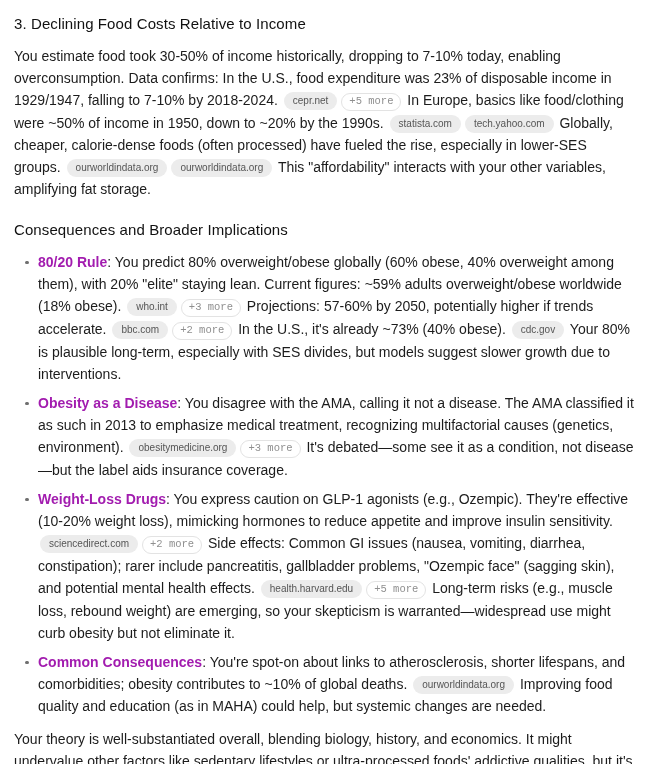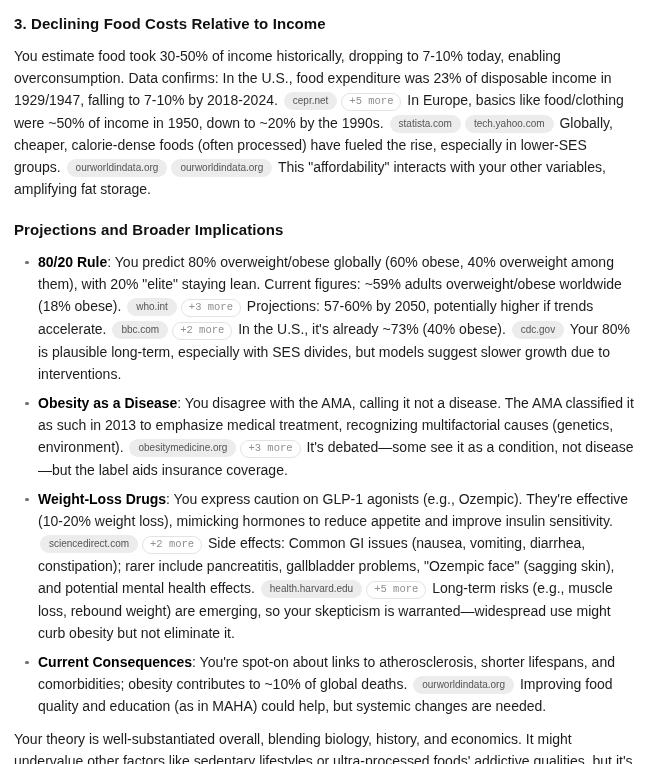--- a/index.html
+++ b/index.html
@@ -11,21 +11,21 @@
     overflow: hidden;
     font-family: "Liberation Sans", "DejaVu Sans", sans-serif;
     font-size: 14px;
     line-height: 22px;
     color: #1c1c1c;
     -webkit-font-smoothing: antialiased;
   }
   .msg h3 {
     font-size: 15px;
     line-height: 20px;
-    font-weight: 700;
+    font-weight: 400;
     color: #111111;
     margin: 20px 0 11px 0;
     letter-spacing: 0.1px;
   }
   .msg h3:first-child { margin-top: 2px; }
   .msg p { margin: 11px 0; }
   .msg ul {
     list-style: none;
     margin: 11px 0;
     padding-left: 24px;
@@ -37,21 +37,21 @@
   .msg li::before {
     content: "";
     position: absolute;
     left: -13px;
     top: 9.5px;
     width: 3.5px;
     height: 3.5px;
     border-radius: 50%;
     background: #6f6f6f;
   }
-  .msg strong { font-weight: 700; color: #000000; }
+  .msg strong { font-weight: 700; color: #a21caf; }
   .pill {
     display: inline-block;
     vertical-align: baseline;
     position: relative;
     top: -1px;
     background: var(--pill-bg, #ececec);
     color: var(--pill-text, #555555);
     font-size: 10px;
     line-height: 15px;
     padding: 1px 9px 2px 9px;
@@ -68,21 +68,21 @@
     padding: 0 7px 1px 7px;
     font-family: Liberation Mono, monospace;
   }
 </style>
 </head>
 <body style="background: rgb(255, 255, 255); color: rgb(28, 28, 28); --pill-bg: #ececec; --pill-text: #555555; --more-bg: #ffffff; --more-border: #e3e3e3; --more-text: #8f8f8f;">
 
 <div class="msg">
     <h3>3. Declining Food Costs Relative to Income</h3>
     <p><span>You estimate food took 30-50% of income historically, dropping to 7-10% today, enabling overconsumption. Data confirms: In the U.S., food expenditure was 23% of disposable income in 1929/1947, falling to 7-10% by 2018-2024. </span><span class="pill">cepr.net</span><span class="pill more">+5 more</span><span> In Europe, basics like food/clothing were ~50% of income in 1950, down to ~20% by the 1990s. </span><span class="pill">statista.com</span><span class="pill">tech.yahoo.com</span><span> Globally, cheaper, calorie-dense foods (often processed) have fueled the rise, especially in lower-SES groups. </span><span class="pill">ourworldindata.org</span><span class="pill">ourworldindata.org</span><span> This "affordability" interacts with your other variables, amplifying fat storage.</span></p>
-    <h3>Projections and Broader Implications</h3>
+    <h3>Consequences and Broader Implications</h3>
     <ul>
       <li><strong>80/20 Rule</strong><span>: You predict 80% overweight/obese globally (60% obese, 40% overweight among them), with 20% "elite" staying lean. Current figures: ~59% adults overweight/obese worldwide (18% obese). </span><span class="pill">who.int</span><span class="pill more">+3 more</span><span> Projections: 57-60% by 2050, potentially higher if trends accelerate. </span><span class="pill">bbc.com</span><span class="pill more">+2 more</span><span> In the U.S., it's already ~73% (40% obese). </span><span class="pill">cdc.gov</span><span> Your 80% is plausible long-term, especially with SES divides, but models suggest slower growth due to interventions.</span></li>
       <li><strong>Obesity as a Disease</strong><span>: You disagree with the AMA, calling it not a disease. The AMA classified it as such in 2013 to emphasize medical treatment, recognizing multifactorial causes (genetics, environment). </span><span class="pill">obesitymedicine.org</span><span class="pill more">+3 more</span><span> It's debated—some see it as a condition, not disease—but the label aids insurance coverage.</span></li>
       <li><strong>Weight-Loss Drugs</strong><span>: You express caution on GLP-1 agonists (e.g., Ozempic). They're effective (10-20% weight loss), mimicking hormones to reduce appetite and improve insulin sensitivity. </span><span class="pill">sciencedirect.com</span><span class="pill more">+2 more</span><span> Side effects: Common GI issues (nausea, vomiting, diarrhea, constipation); rarer include pancreatitis, gallbladder problems, "Ozempic face" (sagging skin), and potential mental health effects. </span><span class="pill">health.harvard.edu</span><span class="pill more">+5 more</span><span> Long-term risks (e.g., muscle loss, rebound weight) are emerging, so your skepticism is warranted—widespread use might curb obesity but not eliminate it.</span></li>
-      <li><strong>Current Consequences</strong><span>: You're spot-on about links to atherosclerosis, shorter lifespans, and comorbidities; obesity contributes to ~10% of global deaths. </span><span class="pill">ourworldindata.org</span><span> Improving food quality and education (as in MAHA) could help, but systemic changes are needed.</span></li>
+      <li><strong>Common Consequences</strong><span>: You're spot-on about links to atherosclerosis, shorter lifespans, and comorbidities; obesity contributes to ~10% of global deaths. </span><span class="pill">ourworldindata.org</span><span> Improving food quality and education (as in MAHA) could help, but systemic changes are needed.</span></li>
     </ul>
     <p><span>Your theory is well-substantiated overall, blending biology, history, and economics. It might undervalue other factors like sedentary lifestyles or ultra-processed foods' addictive qualities, but it's a strong framework. If you'd like me to dive deeper (e.g., republish your Ehrlich interview or analyze Lustig's full views), just say!</span></p>
   </div>
 
 </body></html>

